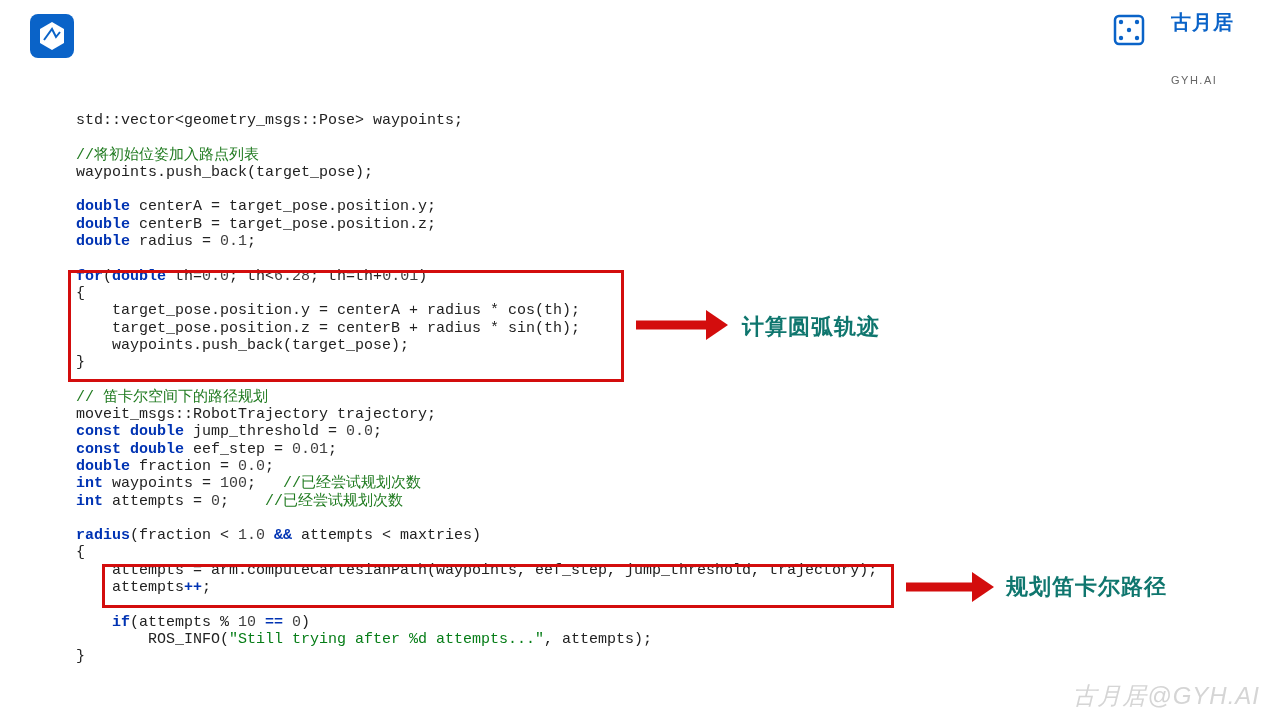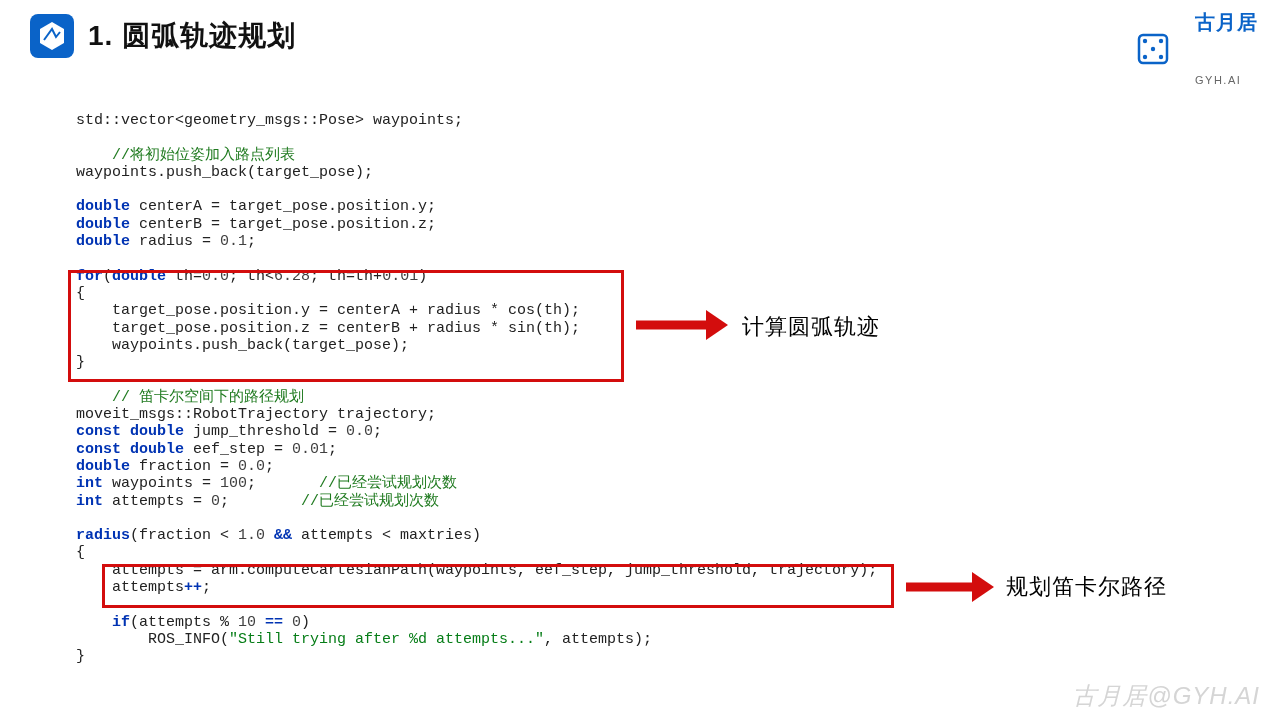--- a/index.html
+++ b/index.html
@@ -14,68 +14,67 @@
   .logo-left {
     width: 44px; height: 44px;
     background: #0a63c8;
     border-radius: 8px;
     margin-right: 14px;
     position: relative;
   }
   .logo-left svg { position: absolute; inset: 0; }
   .title { font-size: 28px; font-weight: 700; color: #111; letter-spacing: 1px; }
   .logo-right {
-    position: absolute; top: 12px; right: 22px;
-    display: flex; align-items: center; gap: 24px;
+    position: absolute; top: 12px; right: 46px;
+    display: flex; gap: 24px;
   }
   .logo-right-icon {
     width: 36px; height: 36px; position: relative;
   }
   .logo-right-text { line-height: 1.05; }
   .logo-right-cn { font-size: 20px; font-weight: 700; color: #0a63c8; letter-spacing: 1px; }
   .logo-right-en { font-size: 11px; color: #666; letter-spacing: 1.5px; margin-top: 42px; }
   .watermark {
     position: absolute; right: 20px; bottom: 8px;
     font-size: 24px; color: #d5d5d5; letter-spacing: 1px; font-style: italic;
   }
   .code-area {
     position: absolute; left: 76px; top: 112px;
     font-family: Consolas, "Courier New", monospace;
     font-size: 15px; line-height: 17.3px; color: #222;
     white-space: pre; 
   }
   .kw { color: #0033b3; font-weight: 700; }
-  .cm { color: #1f7a1f; margin-left: 36px; }
+  .cm { color: #1f7a1f; }
   .num { color: #404040; }
   .str { color: #067d17; }
   .highlight-box {
     position: absolute;
     border: 3px solid #d30d0d;
     background: transparent;
   }
   .arrow {
     position: absolute;
     height: 14px;
   }
   .arrow .shaft { position:absolute; top:50%; left:0; height:9px; transform:translateY(-50%); background:#d30d0d; width:calc(100% - 18px);}
   .arrow .head  { position:absolute; right:-2px; top:50%; transform:translateY(-50%);
                   border-left:22px solid #d30d0d; border-top:15px solid transparent; border-bottom:15px solid transparent;}
-  .annot { position:absolute; font-size:22px; font-weight:400; color:#000000; letter-spacing:1px; }
+  .annot { position:absolute; font-size:22px; font-weight:700; color:#0f766e; letter-spacing:1px; }
 </style>
 </head>
 <body>
 
 <div class="header">
   <div class="logo-left">
     <svg viewBox="0 0 44 44">
         <path d="M22 8 L34 15 V29 L22 36 L10 29 V15 Z" fill="#fff"></path>
         <path d="M14 26 L22 15 L26 23 L30 18" stroke="#0a63c8" stroke-width="2" fill="none"></path>
       </svg>
   </div>
-  <div class="title">1. 圆弧轨迹规划</div>
 </div>
 
 <div class="logo-right">
   <div class="logo-right-icon">
     <svg viewBox="0 0 36 36">
         <rect x="4" y="4" width="28" height="28" rx="4" fill="none" stroke="#0a63c8" stroke-width="2.5"></rect>
         <circle cx="10" cy="10" r="2.2" fill="#0a63c8"></circle>
         <circle cx="26" cy="10" r="2.2" fill="#0a63c8"></circle>
         <circle cx="10" cy="26" r="2.2" fill="#0a63c8"></circle>
         <circle cx="26" cy="26" r="2.2" fill="#0a63c8"></circle>

